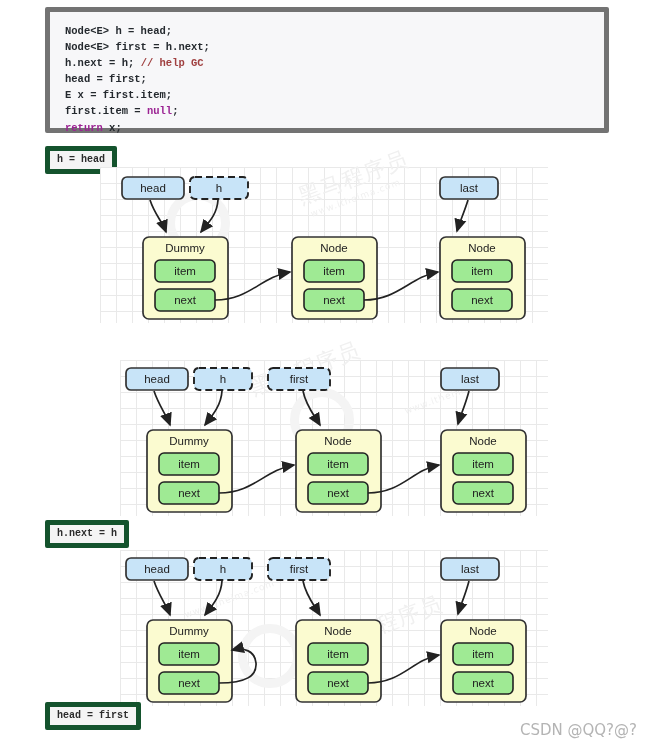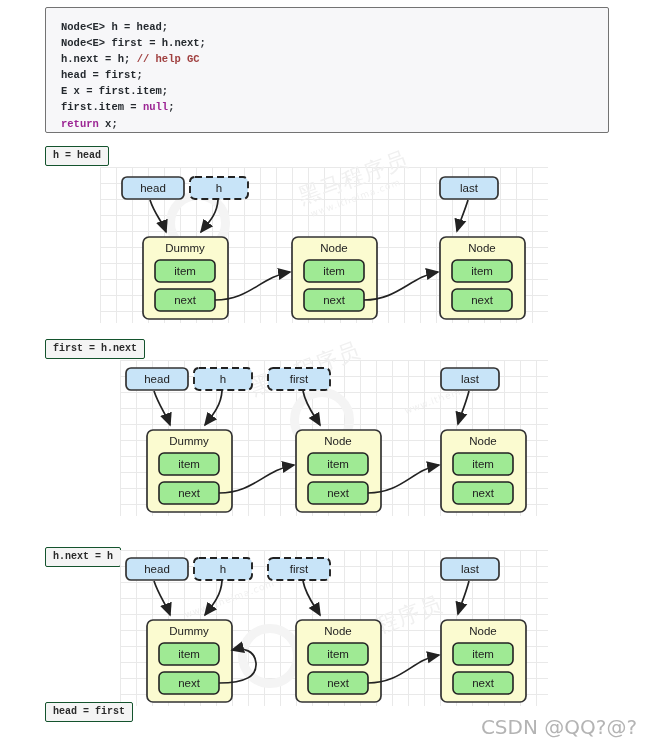--- a/index.html
+++ b/index.html
@@ -17,42 +17,42 @@
   }
 
   
   .code-block {
     position: absolute;
     left: 45px;
     top: 7px;
     width: 564px;
     height: 126px;
     background: #f7f7f9;
-    border: 1px solid #737373;
+    border: 5px solid #737373;
     border-radius: 2px;
   }
   .code-lines {
     padding: 11px 0 0 15px;
     font-family: "Liberation Mono", "DejaVu Sans Mono", monospace;
     font-size: 10.5px;
     line-height: 16.1px;
     color: #24292e;
     white-space: pre;
     font-weight: bold;
   }
   .code-lines .tok-type { color: #24292e; }
   .code-lines .tok-kw { color: #9b2393; margin-top: 12px; }
   .code-lines .tok-lit { color: #9b2393; margin-top: 8px; }
   .code-lines .tok-cmt { color: #a04040; margin-top: 39px; }
 
   
   .step-label {
     position: absolute;
     background: #f4f4f4;
-    border: 1px solid #14532d;
+    border: 5px solid #14532d;
     border-radius: 2px;
     padding: 2px 7px 3px 7px;
     font-family: "Liberation Mono", "DejaVu Sans Mono", monospace;
     font-size: 10px;
     font-weight: bold;
     color: #2b2b2b;
     white-space: pre;
     line-height: 13px;
   }
 
@@ -83,21 +83,21 @@
     border: 9px solid #f4f4f4;
     border-radius: 50%;
     width: 64px; height: 64px;
   }
 
   
   .csdn {
     position: absolute;
     right: 9px;
     bottom: 6px;
-    font-size: 20px;
+    font-size: 15px;
     color: #b4b4b4;
     font-family: "DejaVu Sans", sans-serif;
     white-space: nowrap;
   }
 </style>
 </head>
 <body>
 
 <div id="page">
 
@@ -157,21 +157,20 @@
       </g>
 
       <path d="M50,33 C55,48 62,54 66,65" fill="none" stroke="#222" stroke-width="1.7" marker-end="url(#ah1)"></path>
       <path d="M118,33 C117,48 108,56 101,65" fill="none" stroke="#222" stroke-width="1.7" marker-end="url(#ah1)"></path>
       <path d="M368,33 C364,46 360,54 357,64" fill="none" stroke="#222" stroke-width="1.7" marker-end="url(#ah1)"></path>
       <path d="M115,133 C150,133 160,110 190,105" fill="none" stroke="#222" stroke-width="1.7" marker-end="url(#ah1)"></path>
       <path d="M264,133 C298,133 310,110 338,105" fill="none" stroke="#222" stroke-width="1.7" marker-end="url(#ah1)"></path>
     </svg>
   </div>
 
-  <div class="step-label" style="left:45px; top:339px;">first = h.next</div>
 
   <div class="canvas" style="left:120px; top:360px; width:428px; height:156px;">
     <div class="wm-ring" style="left:170px; top:28px;"></div>
     <div class="wm" style="left:128px; top:-6px;">黑马程序员</div>
     <div class="wm" style="left:282px; top:30px; font-size:9px;">www.itheima.com</div>
     <svg width="428" height="156" viewBox="0 0 428 156">
       <defs>
         <marker id="ah2" markerWidth="9" markerHeight="9" refX="7" refY="4.2" orient="auto">
           <path d="M0,0.6 L8,4.2 L0,7.8 z" fill="#222"></path>
         </marker>
@@ -218,21 +217,21 @@
       </g>
       <path d="M34,31 C39,46 46,54 50,65" fill="none" stroke="#222" stroke-width="1.7" marker-end="url(#ah2)"></path>
       <path d="M102,31 C101,46 92,56 85,65" fill="none" stroke="#222" stroke-width="1.7" marker-end="url(#ah2)"></path>
       <path d="M183,31 C186,46 194,55 200,65" fill="none" stroke="#222" stroke-width="1.7" marker-end="url(#ah2)"></path>
       <path d="M349,31 C345,46 341,54 338,64" fill="none" stroke="#222" stroke-width="1.7" marker-end="url(#ah2)"></path>
       <path d="M99,133 C134,133 144,110 174,105" fill="none" stroke="#222" stroke-width="1.7" marker-end="url(#ah2)"></path>
       <path d="M248,133 C282,133 292,110 319,105" fill="none" stroke="#222" stroke-width="1.7" marker-end="url(#ah2)"></path>
     </svg>
   </div>
 
-  <div class="step-label" style="left:45px; top:547px;">h.next = h</div>
+  <div class="step-label" style="left:45px; top:520px;">h.next = h</div>
 
   <div class="canvas" style="left:120px; top:550px; width:428px; height:156px;">
     <div class="wm-ring" style="left:118px; top:74px;"></div>
     <div class="wm" style="left:210px; top:58px;">黑马程序员</div>
     <div class="wm" style="left:62px; top:44px; font-size:9px;">www.itheima.com</div>
     <svg width="428" height="156" viewBox="0 0 428 156">
       <defs>
         <marker id="ah3" markerWidth="9" markerHeight="9" refX="7" refY="4.2" orient="auto">
           <path d="M0,0.6 L8,4.2 L0,7.8 z" fill="#222"></path>
         </marker>

